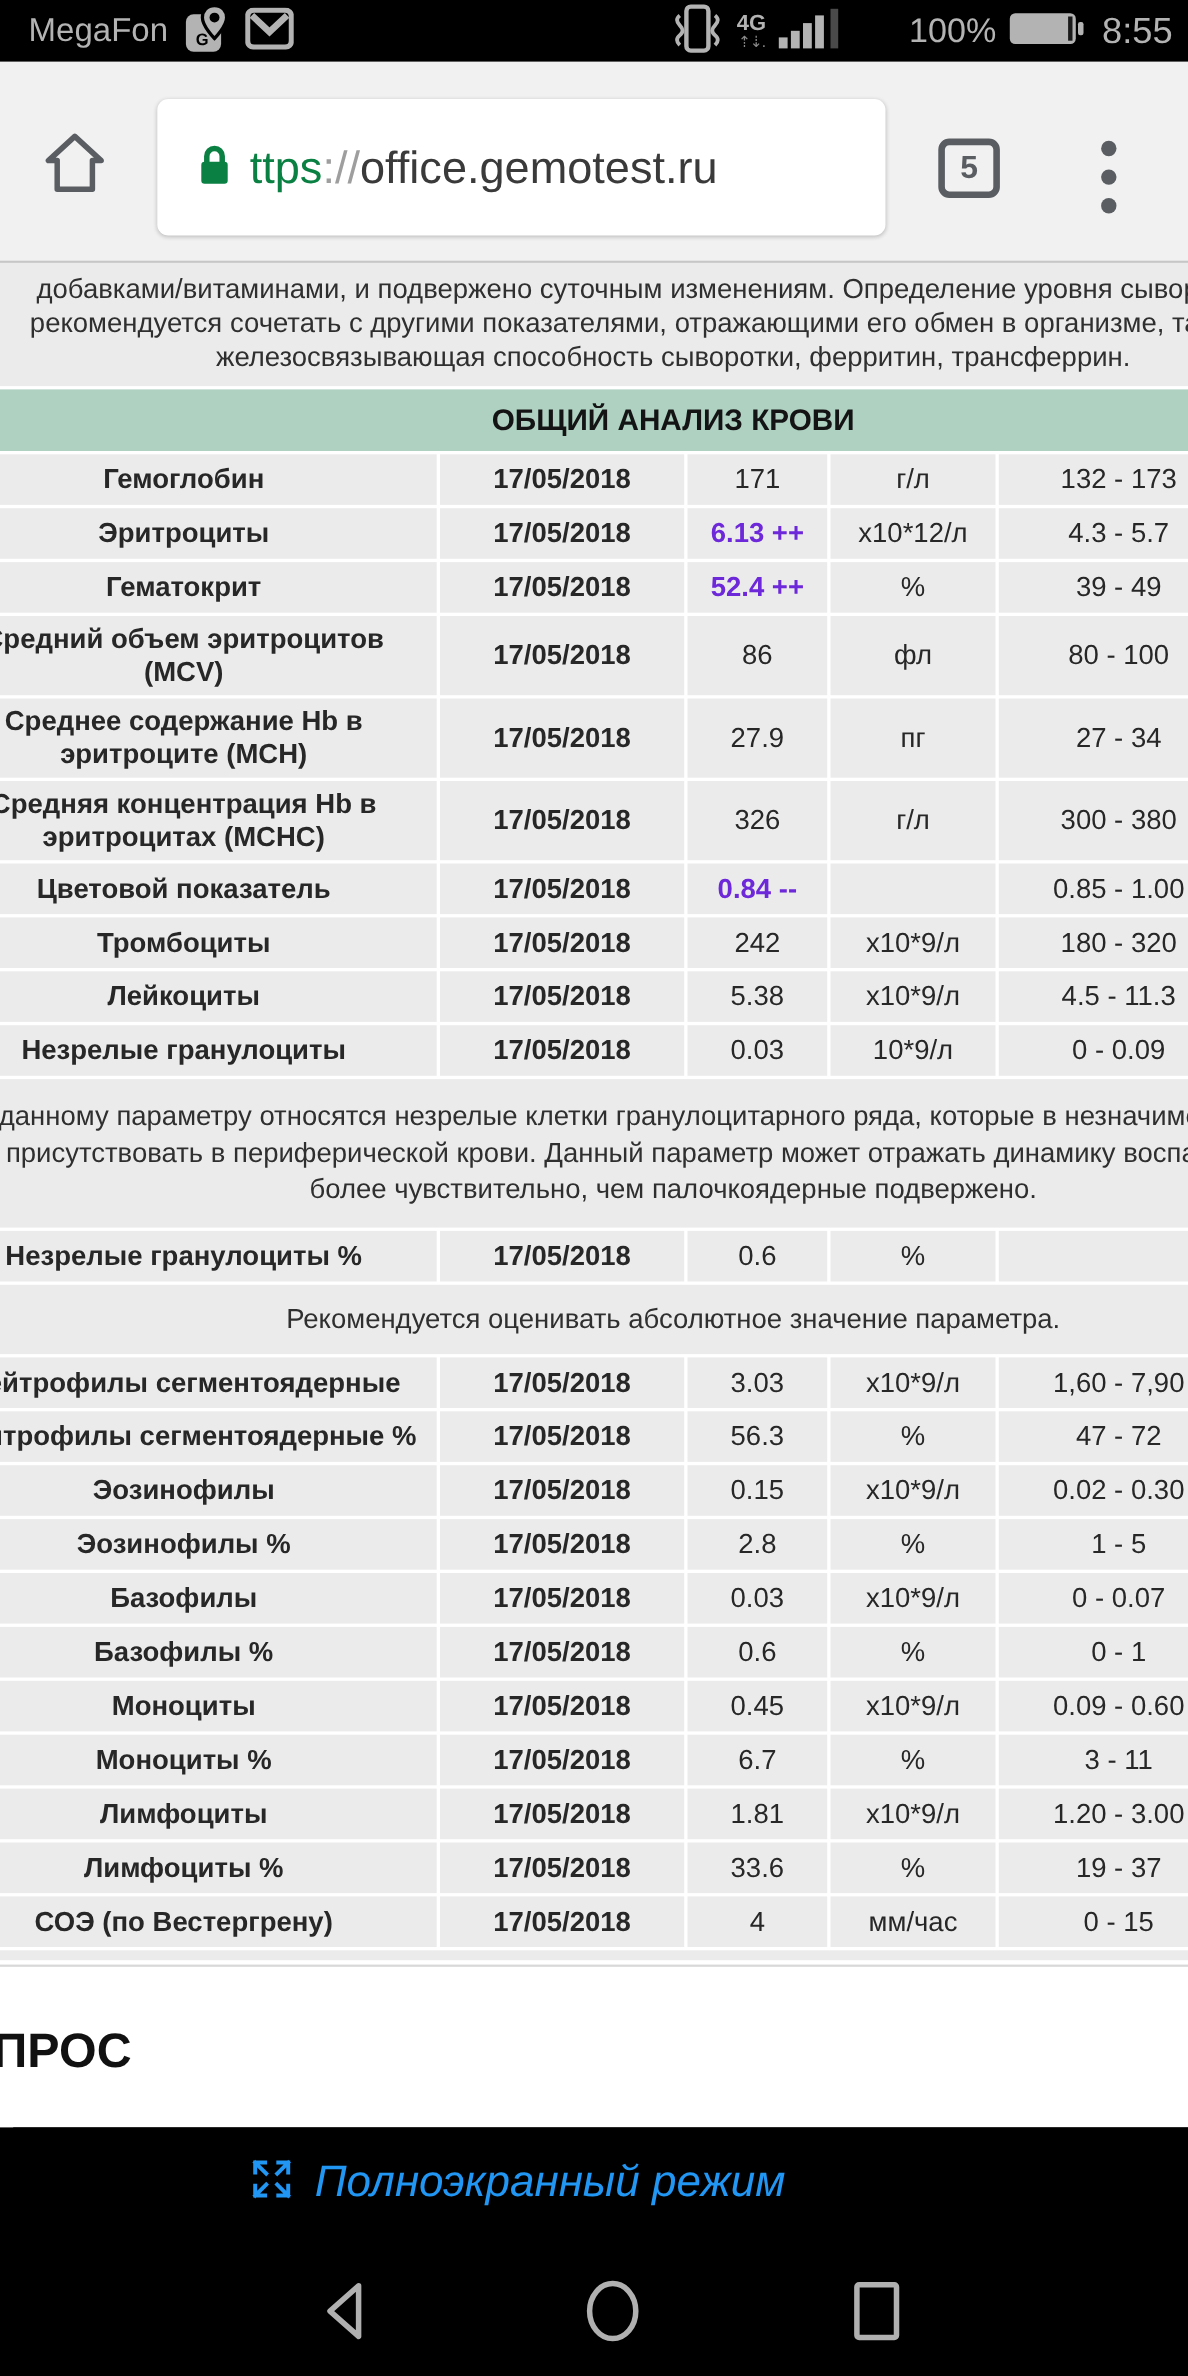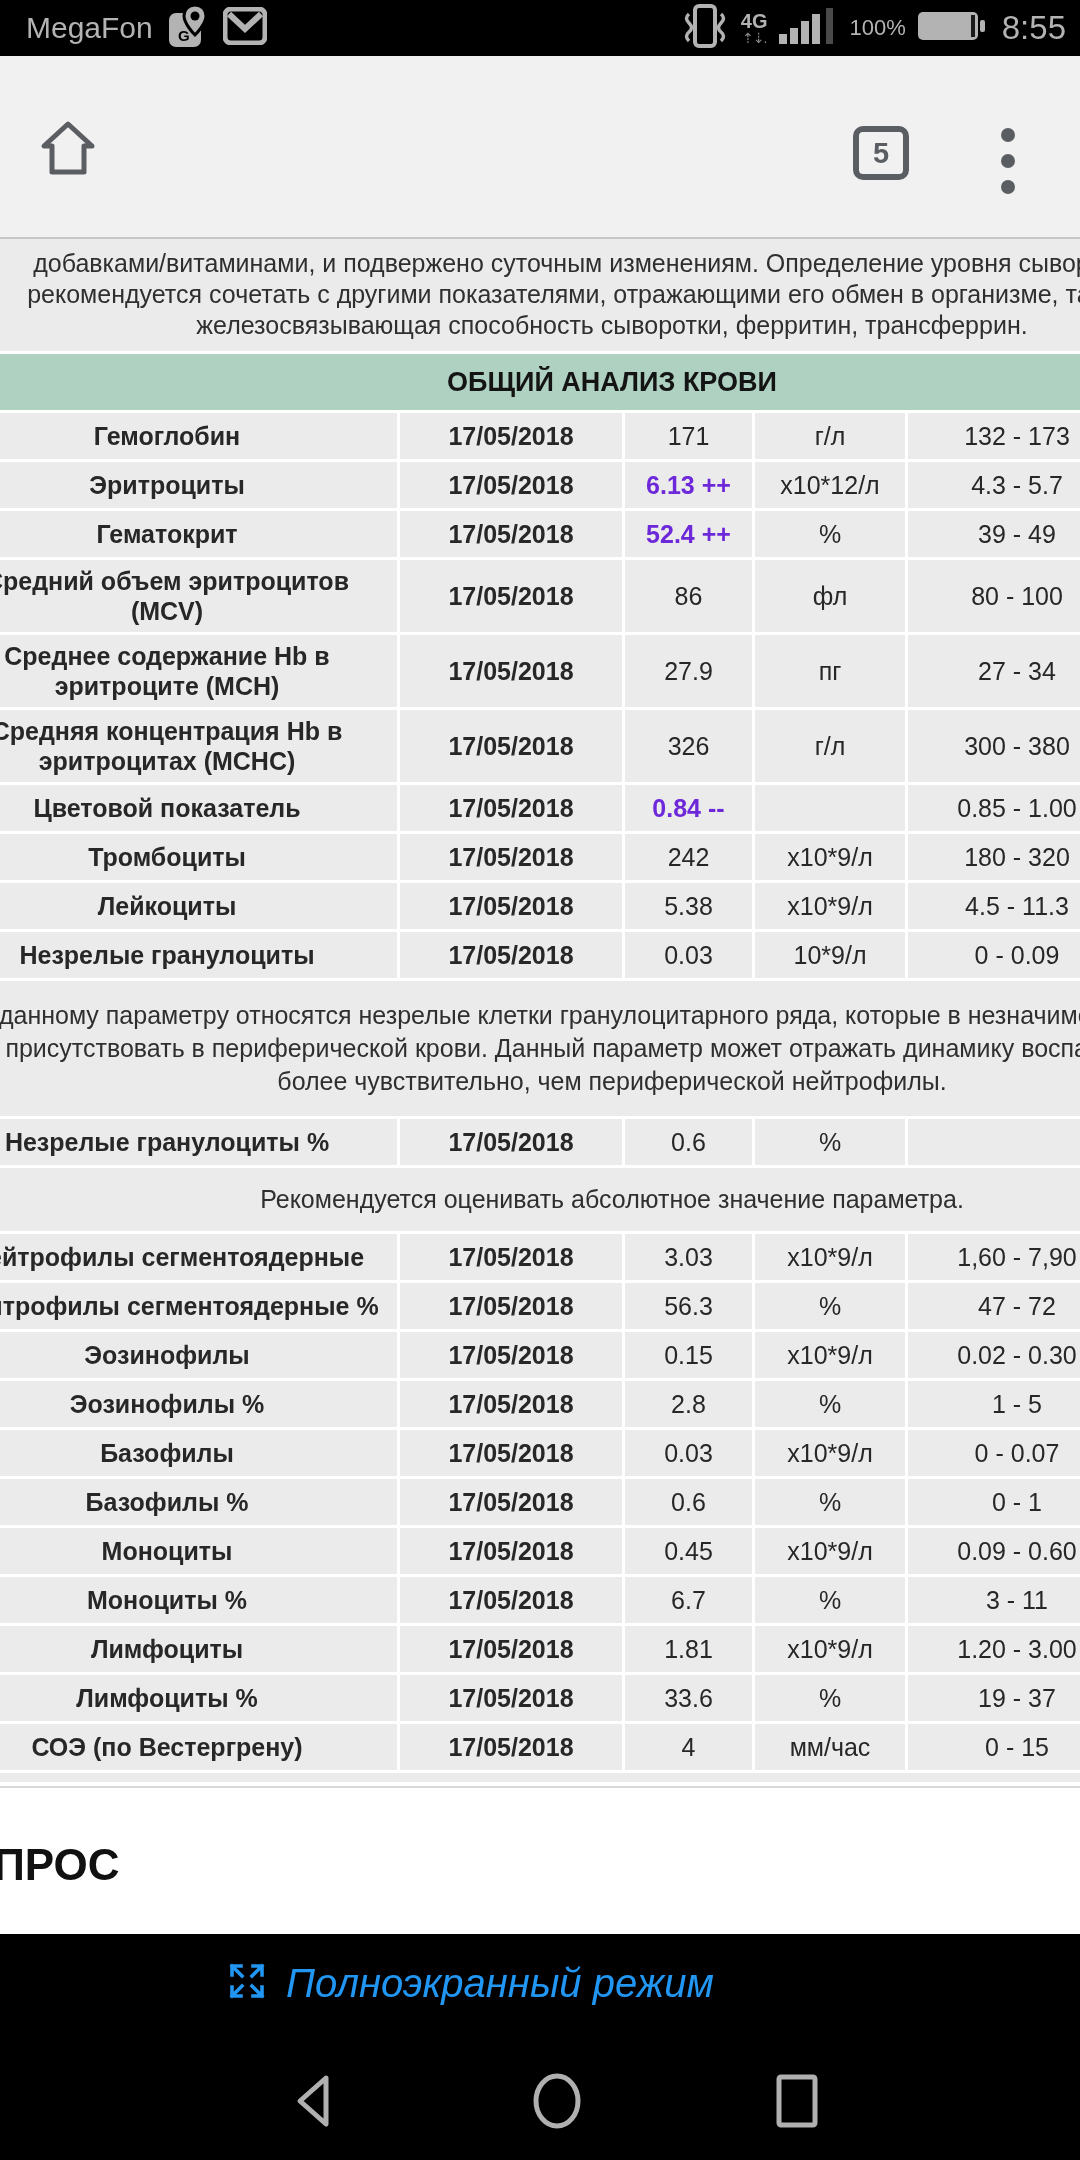--- a/index.html
+++ b/index.html
@@ -5,21 +5,21 @@
   html,body{margin:0;padding:0;background:#000;}
   body{width:1080px;height:2160px;overflow:hidden;position:relative;
        font-family:"Liberation Sans",sans-serif;-webkit-font-smoothing:antialiased;}
 
   
   .status-bar{position:absolute;top:0;left:0;width:1080px;height:56px;background:#000;
     display:flex;align-items:center;color:#b3b3b3;}
   .sb-left{display:flex;align-items:center;gap:14px;padding-left:26px;}
   .sb-carrier{font-size:30px;}
   .sb-right{margin-left:auto;display:flex;align-items:center;gap:10px;padding-right:14px;justify-content:flex-end;}
-  .sb-pct{font-size:22px;}
+  .sb-pct{font-size:31px;margin-left:48px;}
   .sb-time{font-size:33px;margin-left:4px;}
   .fourg{display:flex;flex-direction:column;align-items:center;line-height:1;}
   .fourg .g{font-size:20px;font-weight:bold;color:#b3b3b3;}
   .fourg .a{font-size:14px;color:#8a8a8a;letter-spacing:-1px;}
 
   
   .toolbar{position:absolute;top:56px;left:0;width:1080px;height:181px;background:#f1f1f1;
     border-bottom:2px solid #c6c6c6;}
   .home-btn{position:absolute;left:36px;top:60px;width:64px;height:64px;}
   .url-pill{position:absolute;left:143px;top:34px;width:662px;height:124px;background:#fff;
@@ -127,20 +127,29 @@
     <span class="sb-time">8:55</span>
   </div>
 </div>
 
 <div class="toolbar">
   <span class="home-btn">
     <svg width="64" height="64" viewBox="0 0 64 64">
       <path d="M32 8 L8 30 L16 30 L16 56 L48 56 L48 30 L56 30 Z" fill="none" stroke="#5a5e62" stroke-width="5" stroke-linejoin="round"></path>
     </svg>
   </span>
+  <div class="url-pill">
+    <span>
+      <svg width="32" height="42" viewBox="0 0 32 42">
+        <path d="M9 20 v-7 a7 7 0 0 1 14 0 v7" fill="none" stroke="#0b8043" stroke-width="5"></path>
+        <rect x="4" y="18" width="24" height="20" rx="3" fill="#0b8043"></rect>
+      </svg>
+    </span>
+    <span class="url-text"><span class="url-scheme">ttps</span><span class="url-sep">://</span><span class="url-host">office.gemotest.ru</span></span>
+  </div>
   <div class="tab-btn">
     <span>5</span>
   </div>
   <div class="menu-btn">
     <i></i>
       <i></i>
       <i></i>
   </div>
 </div>
 
@@ -223,21 +232,21 @@
           <div class="cell c1">Незрелые гранулоциты</div>
           <div class="cell c2">17/05/2018</div>
           <div class="cell c3">0.03</div>
           <div class="cell c4">10*9/л</div>
           <div class="cell c5">0 - 0.09</div>
         </div>
         <div class="trow">
           <div class="cell note-cell">
             <div>К данному параметру относятся незрелые клетки гранулоцитарного ряда, которые в незначимом количестве</div>
             <div>присутствовать в периферической крови. Данный параметр может отражать динамику воспалительного</div>
-            <div>более чувствительно, чем периферической нейтрофилы.</div>
+            <div>более чувствительно, чем палочкоядерные подвержено.</div>
           </div>
         </div>
         <div class="trow">
           <div class="cell c1">Незрелые гранулоциты %</div>
           <div class="cell c2">17/05/2018</div>
           <div class="cell c3">0.6</div>
           <div class="cell c4">%</div>
           <div class="cell c5"></div>
         </div>
         <div class="trow">

